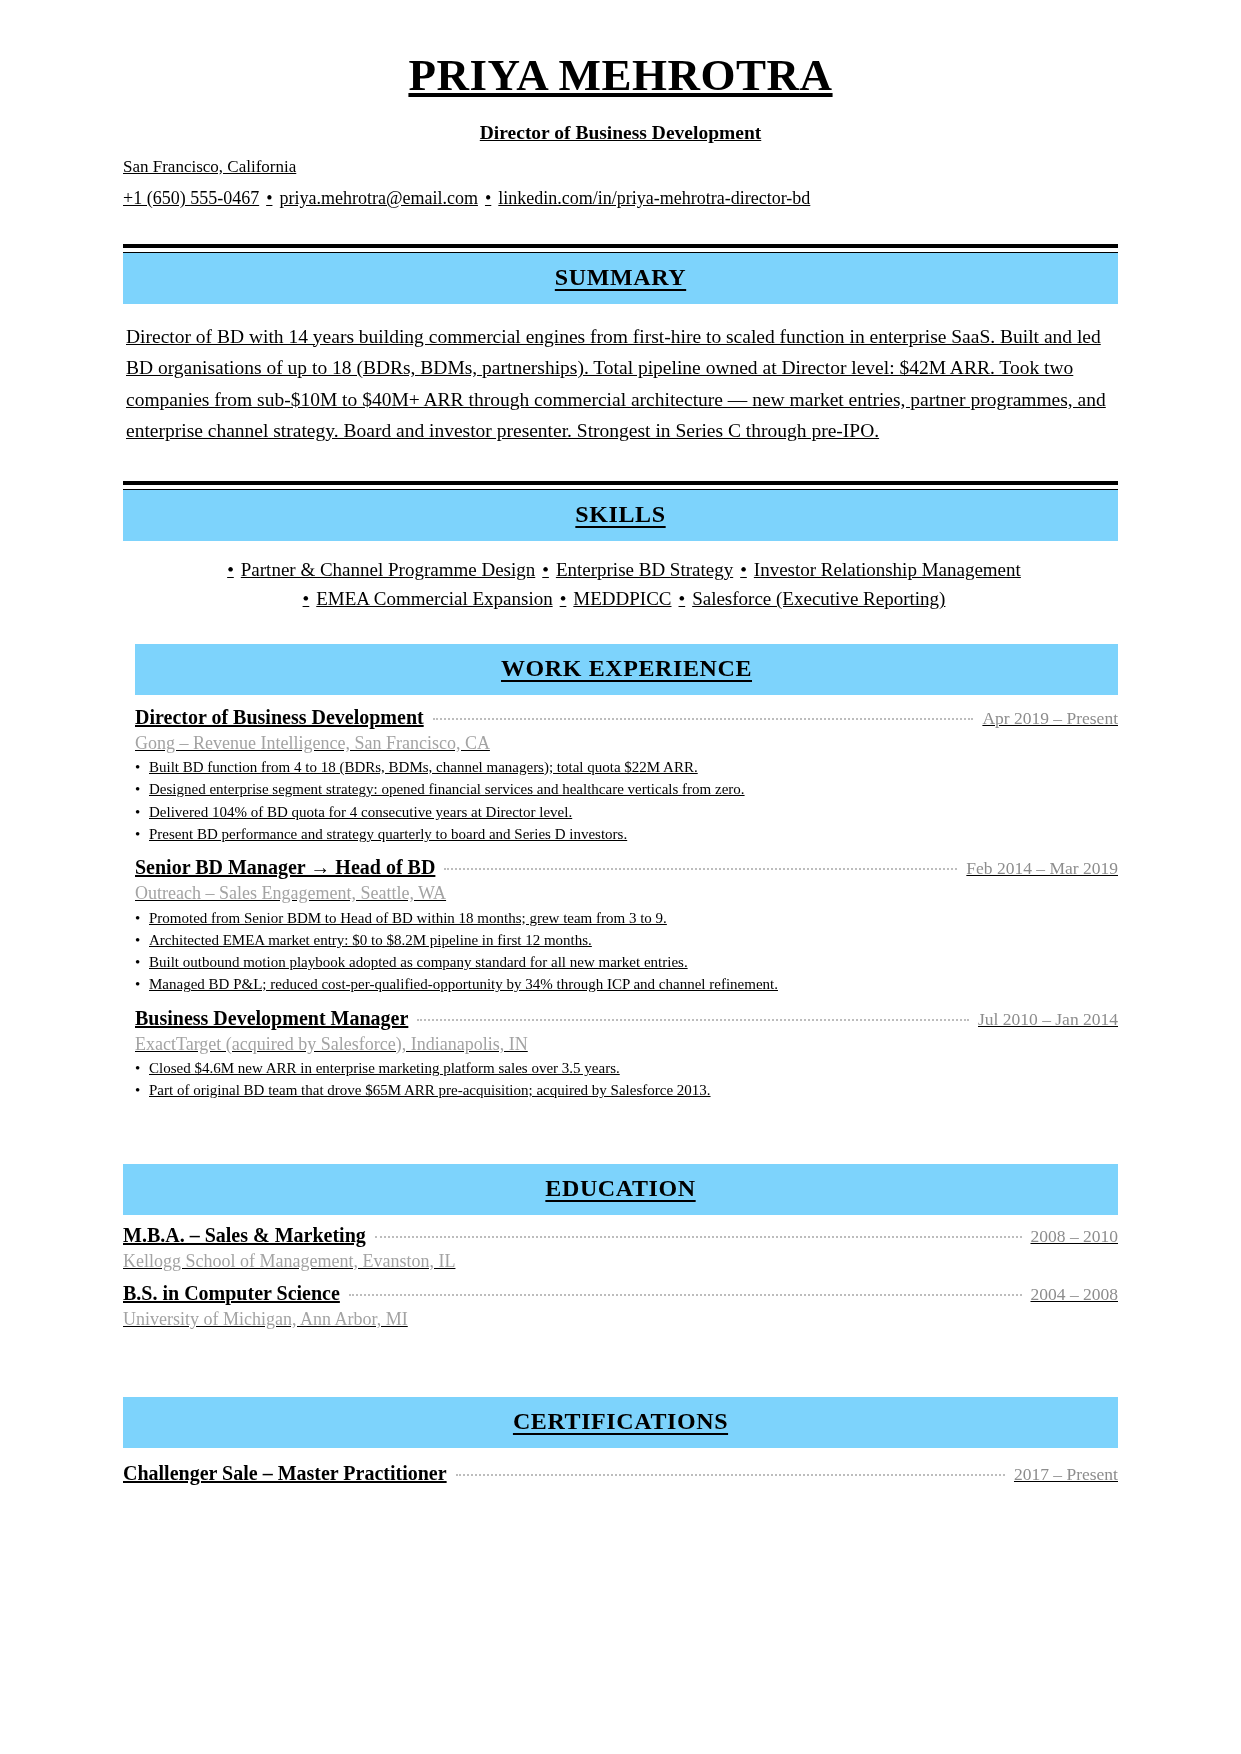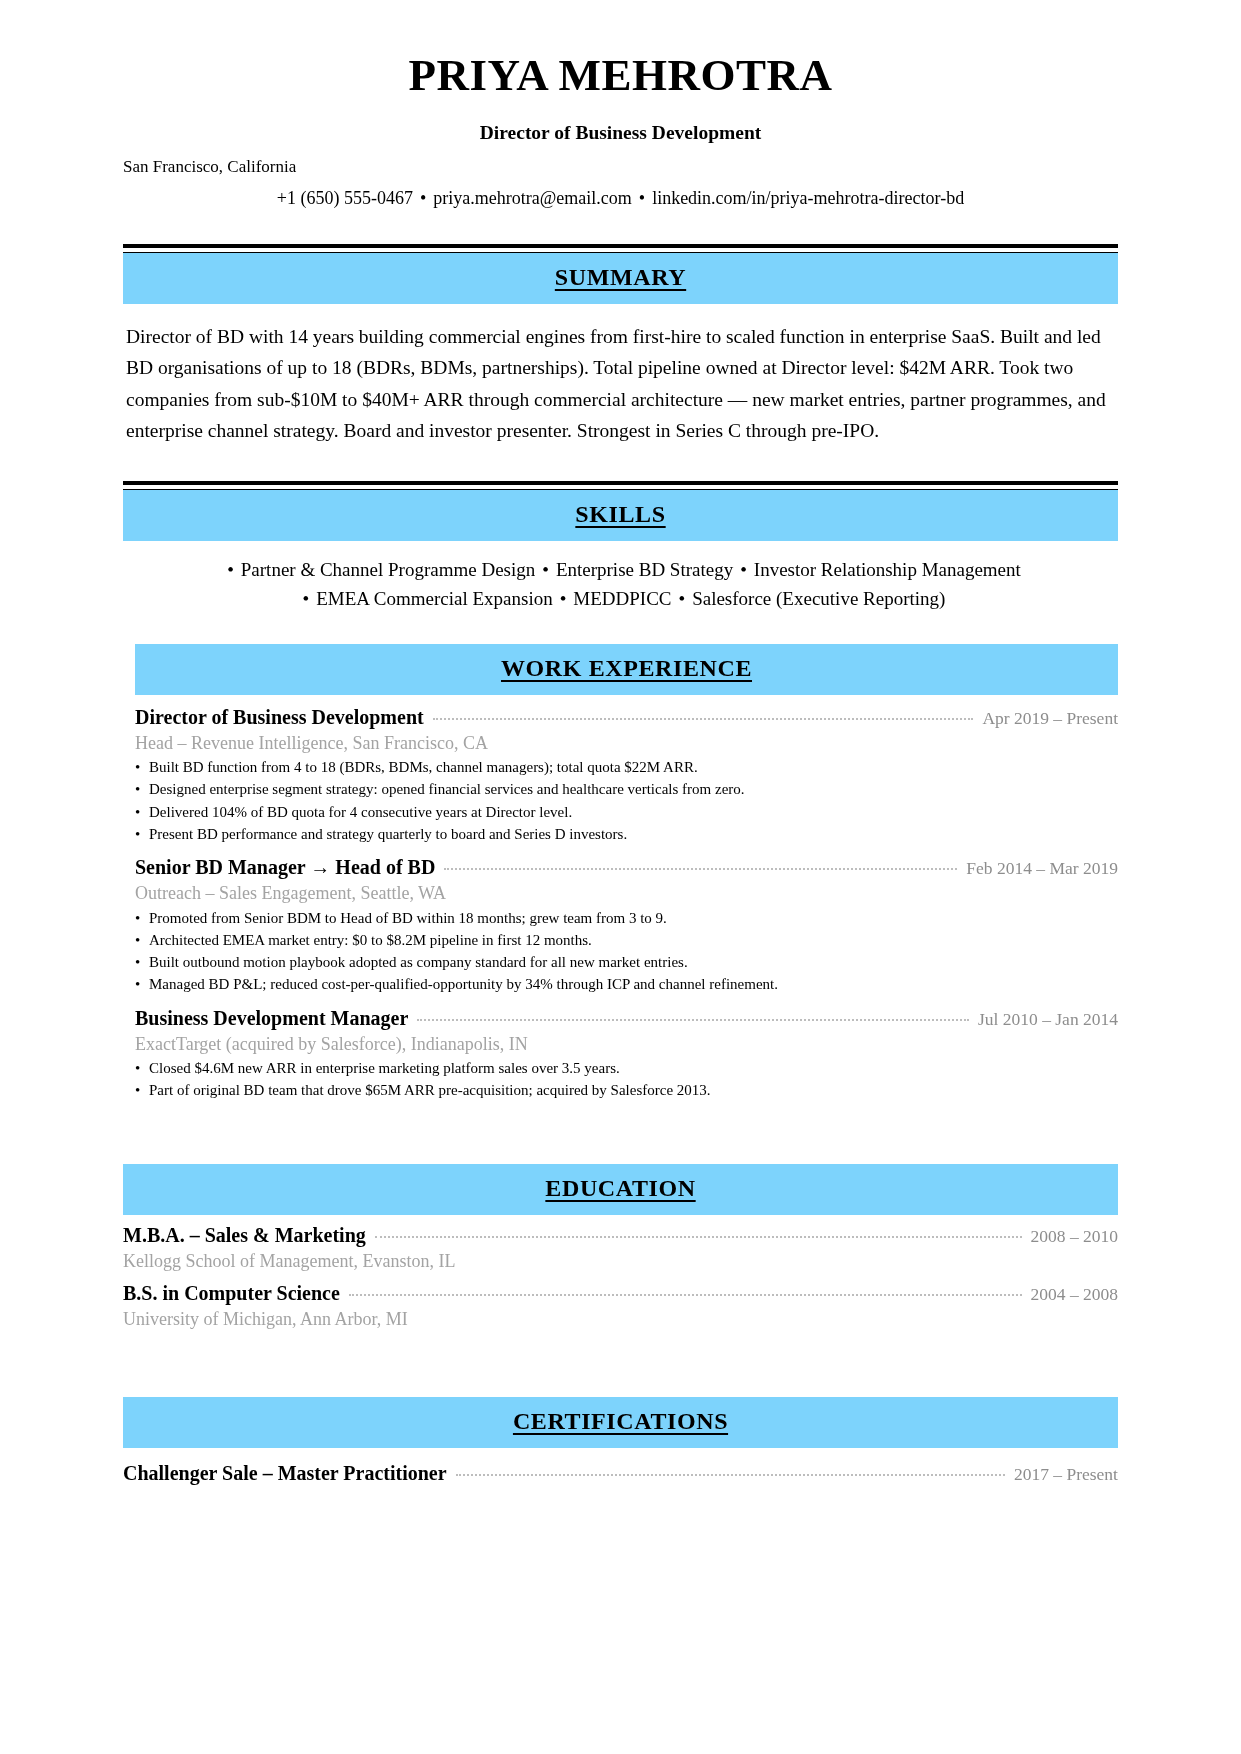--- a/index.html
+++ b/index.html
@@ -14,20 +14,21 @@
     color: #000000;
     overflow: hidden;
   }
   .page {
     width: 1241px;
     height: 1578px;
     box-sizing: border-box;
     padding: 0;
     position: relative;
     background: #fff;
+    text-decoration: underline;
   }
   .inner {
     margin: 0 auto;
     width: 995px;
     padding-top: 52px;
   }
 
   
   .hdr-name {
     text-align: center;
@@ -44,21 +45,20 @@
     line-height: 1.2;
     margin: 0 0 12px 0;
   }
   .hdr-location {
     text-align: left;
     font-size: 17px;
     line-height: 1.2;
     margin: 8px 0 11px 0;
   }
   .hdr-contact {
-    text-align: center;
     font-size: 18px;
     line-height: 1.2;
     margin: 8px 0 0 0;
     white-space: nowrap;
   }
   .sep { padding: 0 7px; }
 
   
   .rule-double {
     margin-top: 34px;
@@ -204,21 +204,21 @@
       <div class="sec-band">
         <span class="sec-title">WORK EXPERIENCE</span>
       </div>
 
       <div class="entry">
         <div class="entry-row">
           <span class="entry-title">Director of Business Development</span>
           <span class="leader"></span>
           <span class="entry-date">Apr 2019 – Present</span>
         </div>
-        <div class="entry-sub">Head – Revenue Intelligence, San Francisco, CA</div>
+        <div class="entry-sub">Gong – Revenue Intelligence, San Francisco, CA</div>
         <ul class="bullets">
           <li>Built BD function from 4 to 18 (BDRs, BDMs, channel managers); total quota $22M ARR.</li>
           <li>Designed enterprise segment strategy: opened financial services and healthcare verticals from zero.</li>
           <li>Delivered 104% of BD quota for 4 consecutive years at Director level.</li>
           <li>Present BD performance and strategy quarterly to board and Series D investors.</li>
         </ul>
       </div>
 
       <div class="entry">
         <div class="entry-row">

